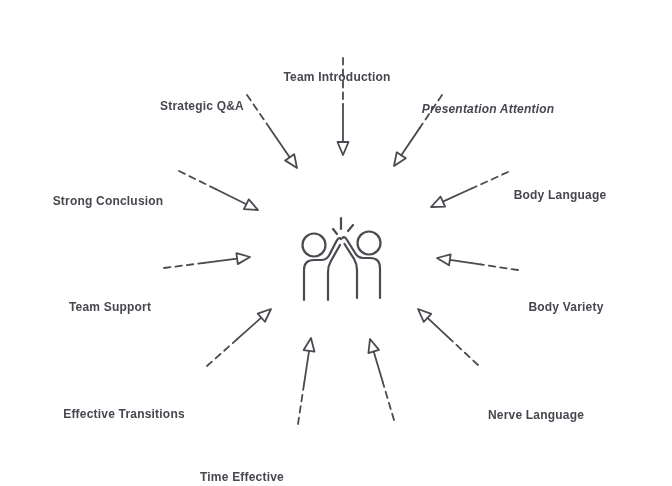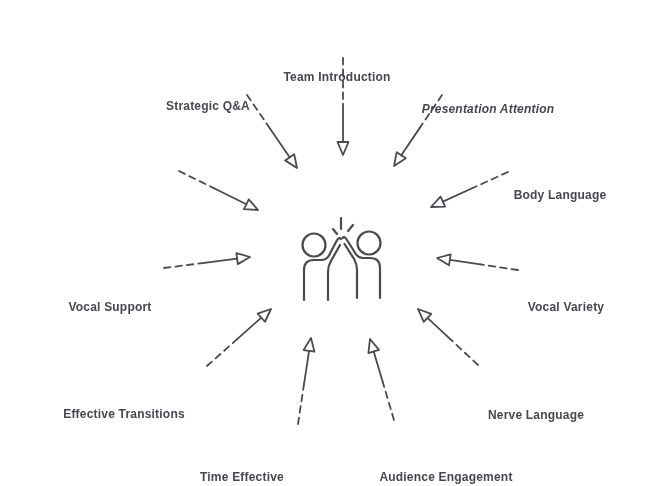--- a/index.html
+++ b/index.html
@@ -131,27 +131,27 @@
         <line class="arrow-shaft-dash" x1="247" y1="95" x2="270.4596136092273" y2="129.2510358694718"></line>
         <line class="arrow-shaft-solid" x1="270.4596136092273" y1="129.2510358694718" x2="289.65384292586776" y2="157.2746106717669"></line>
         <path class="arrow-head" d="M297,168 L294.1915076416587,154.16662114040327 L285.11617821007684,160.38260020313055 Z"></path>
       </g>
     </svg>
 
   <div class="labels-layer">
       <div class="node-label" style="left: 337px; top: 41px;">Team Introduction</div>
       <div class="node-label" style="left: 488px; top: 73px; font-style: italic;">Presentation Attention</div>
       <div class="node-label" style="left: 560px; top: 159px; text-align: center;">Body Language</div>
-      <div class="node-label" style="left: 566px; top: 271px;">Vocal Variety</div>
+      <div class="node-label" style="left: 566px; top: 271px;">Body Variety</div>
       <div class="node-label" style="left: 536px; top: 379px;">Nerve Language</div>
-      <div class="node-label" style="left: 446px; top: 441px;">Audience Engagement</div>
       <div class="node-label" style="left: 242px; top: 441px;">Time Effective</div>
       <div class="node-label" style="left: 124px; top: 378px;">Effective Transitions</div>
-      <div class="node-label" style="left: 110px; top: 271px;">Vocal Support</div>
-      <div class="node-label" style="left: 208px; top: 70px;">Strategic Q&amp;A</div>
+      <div class="node-label" style="left: 110px; top: 271px;">Team Support</div>
+      <div class="node-label" style="left: 108px; top: 165px;">Strong Conclusion</div>
+      <div class="node-label" style="left: 202px; top: 70px;">Strategic Q&amp;A</div>
     </div>
 
   <svg class="center-icon" viewBox="0 0 120 110" xmlns="http://www.w3.org/2000/svg">
 
     <line x1="53" y1="29" x2="57" y2="34"></line>
     <line x1="61" y1="18" x2="61" y2="29"></line>
     <line x1="73" y1="25" x2="68" y2="31"></line>
 
     <circle cx="34" cy="45" r="11.5"></circle>
     <circle cx="89" cy="43" r="11.5"></circle>

